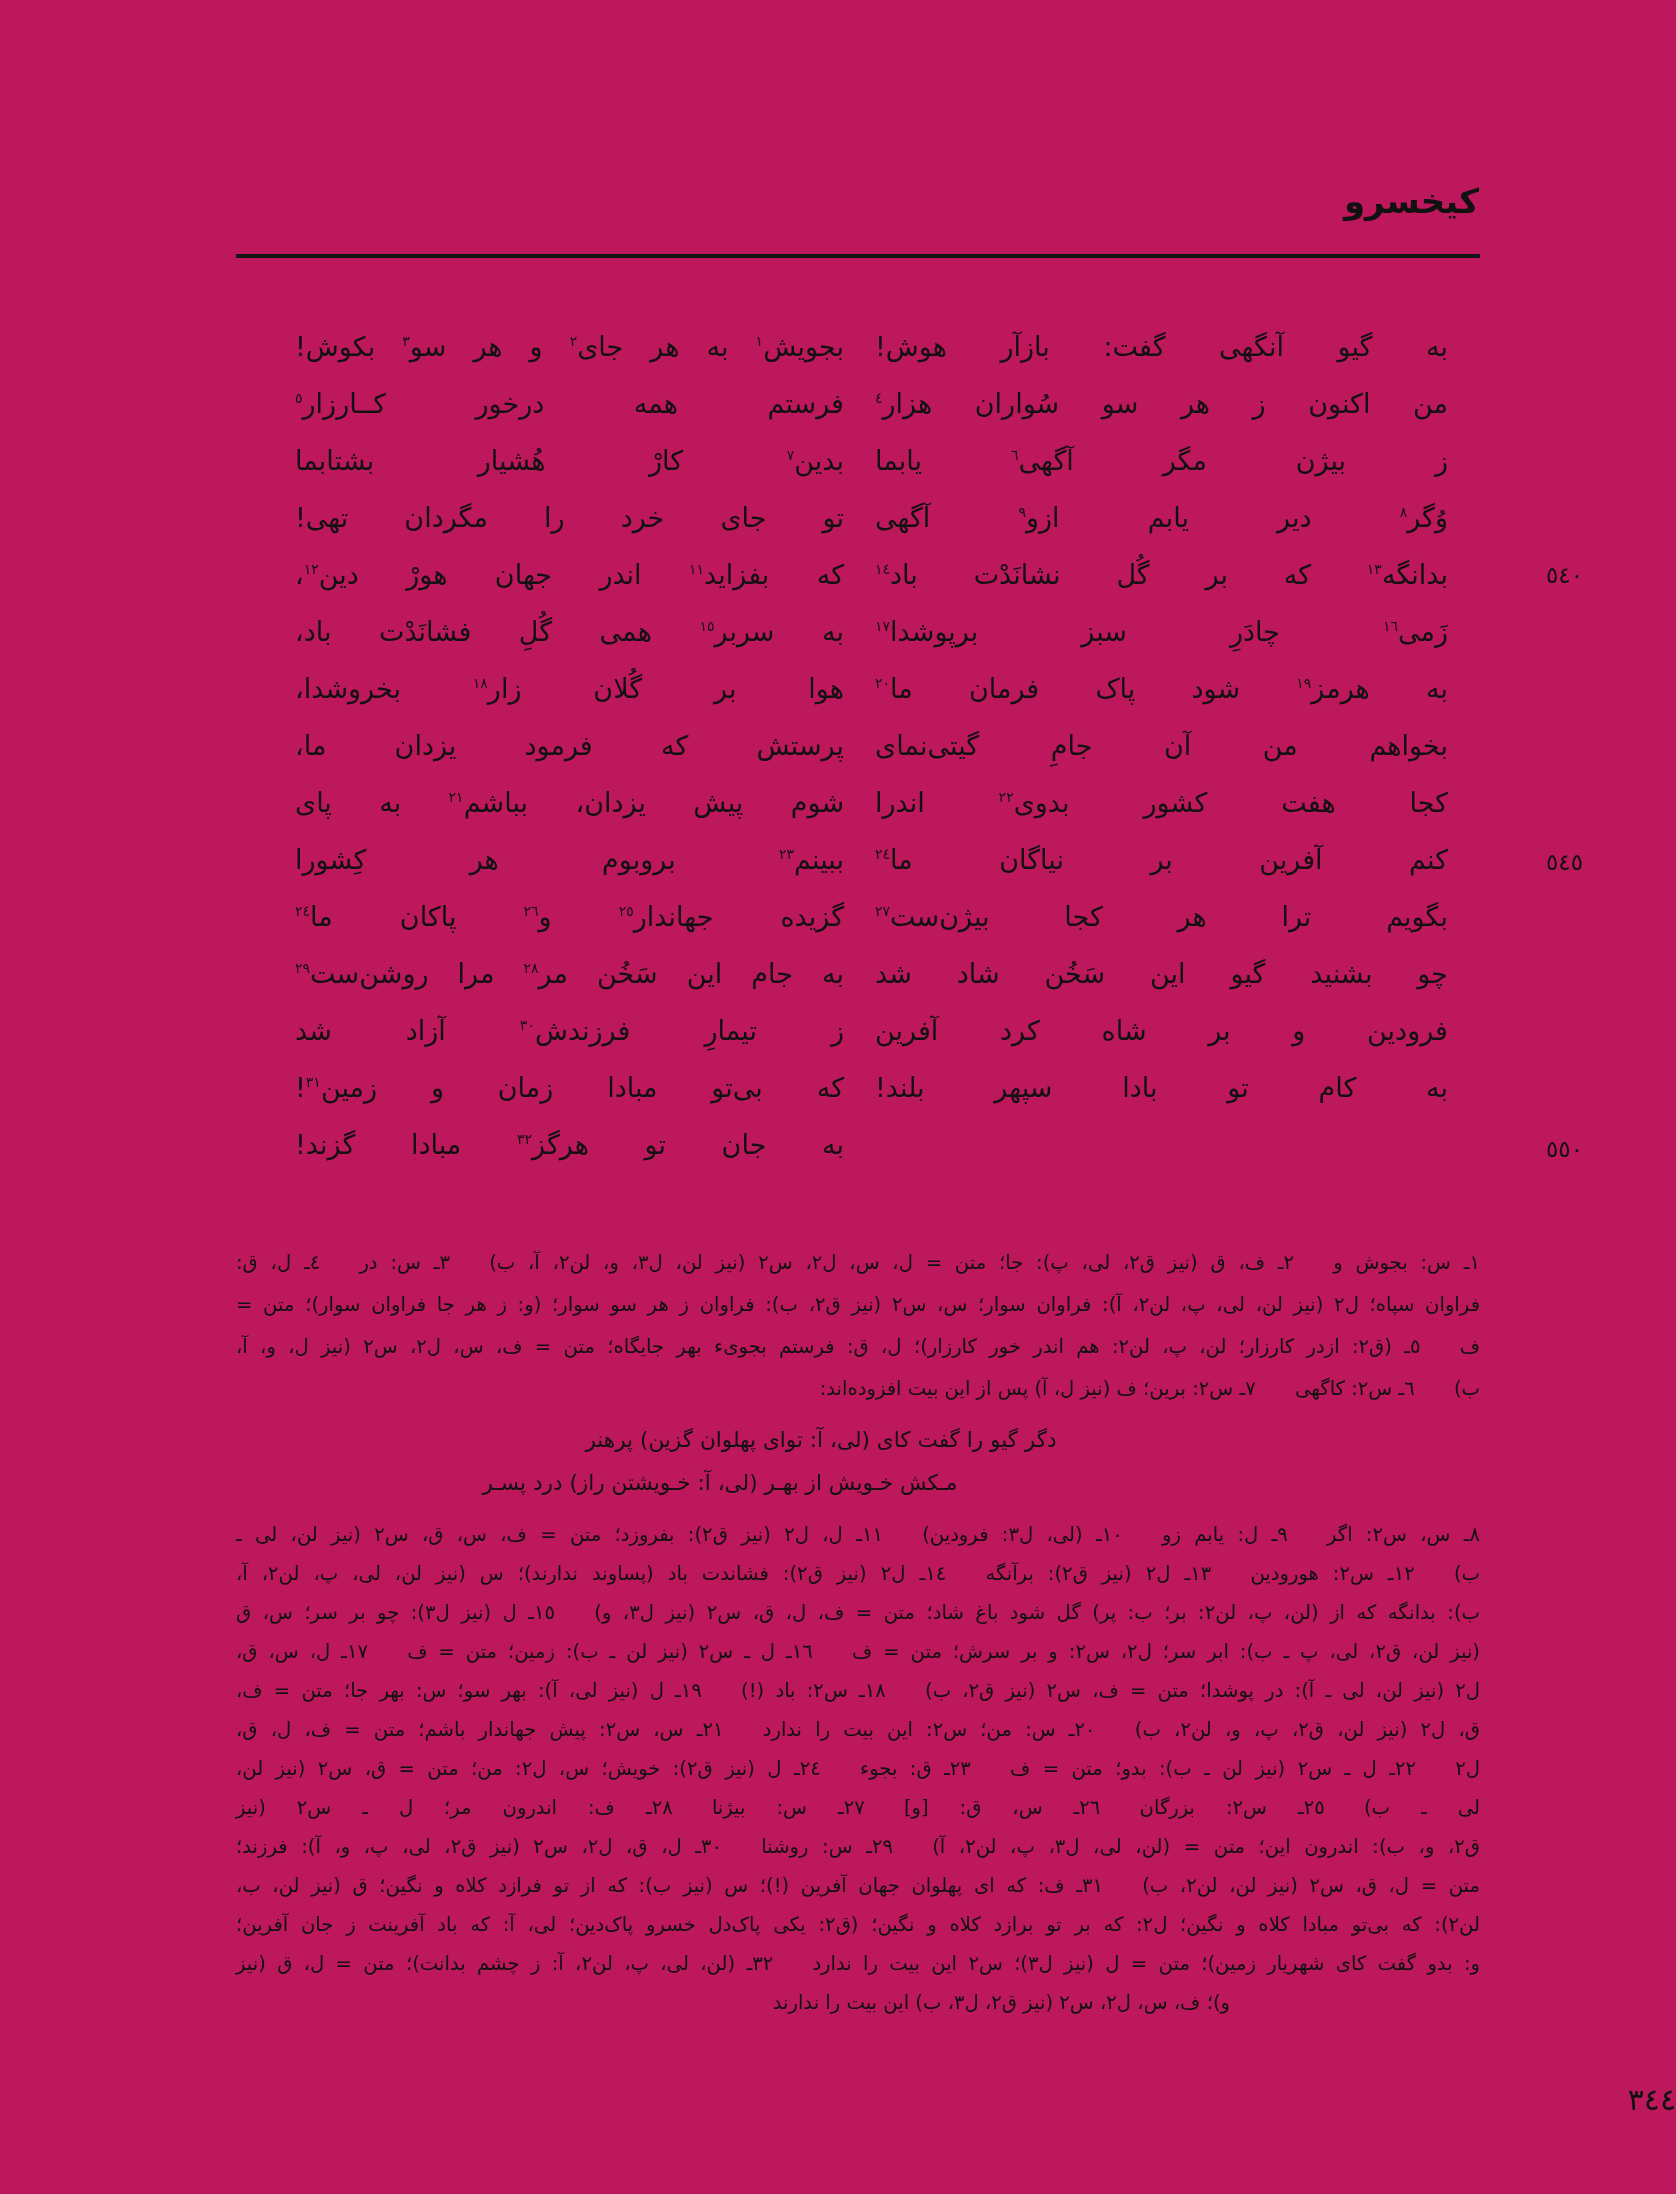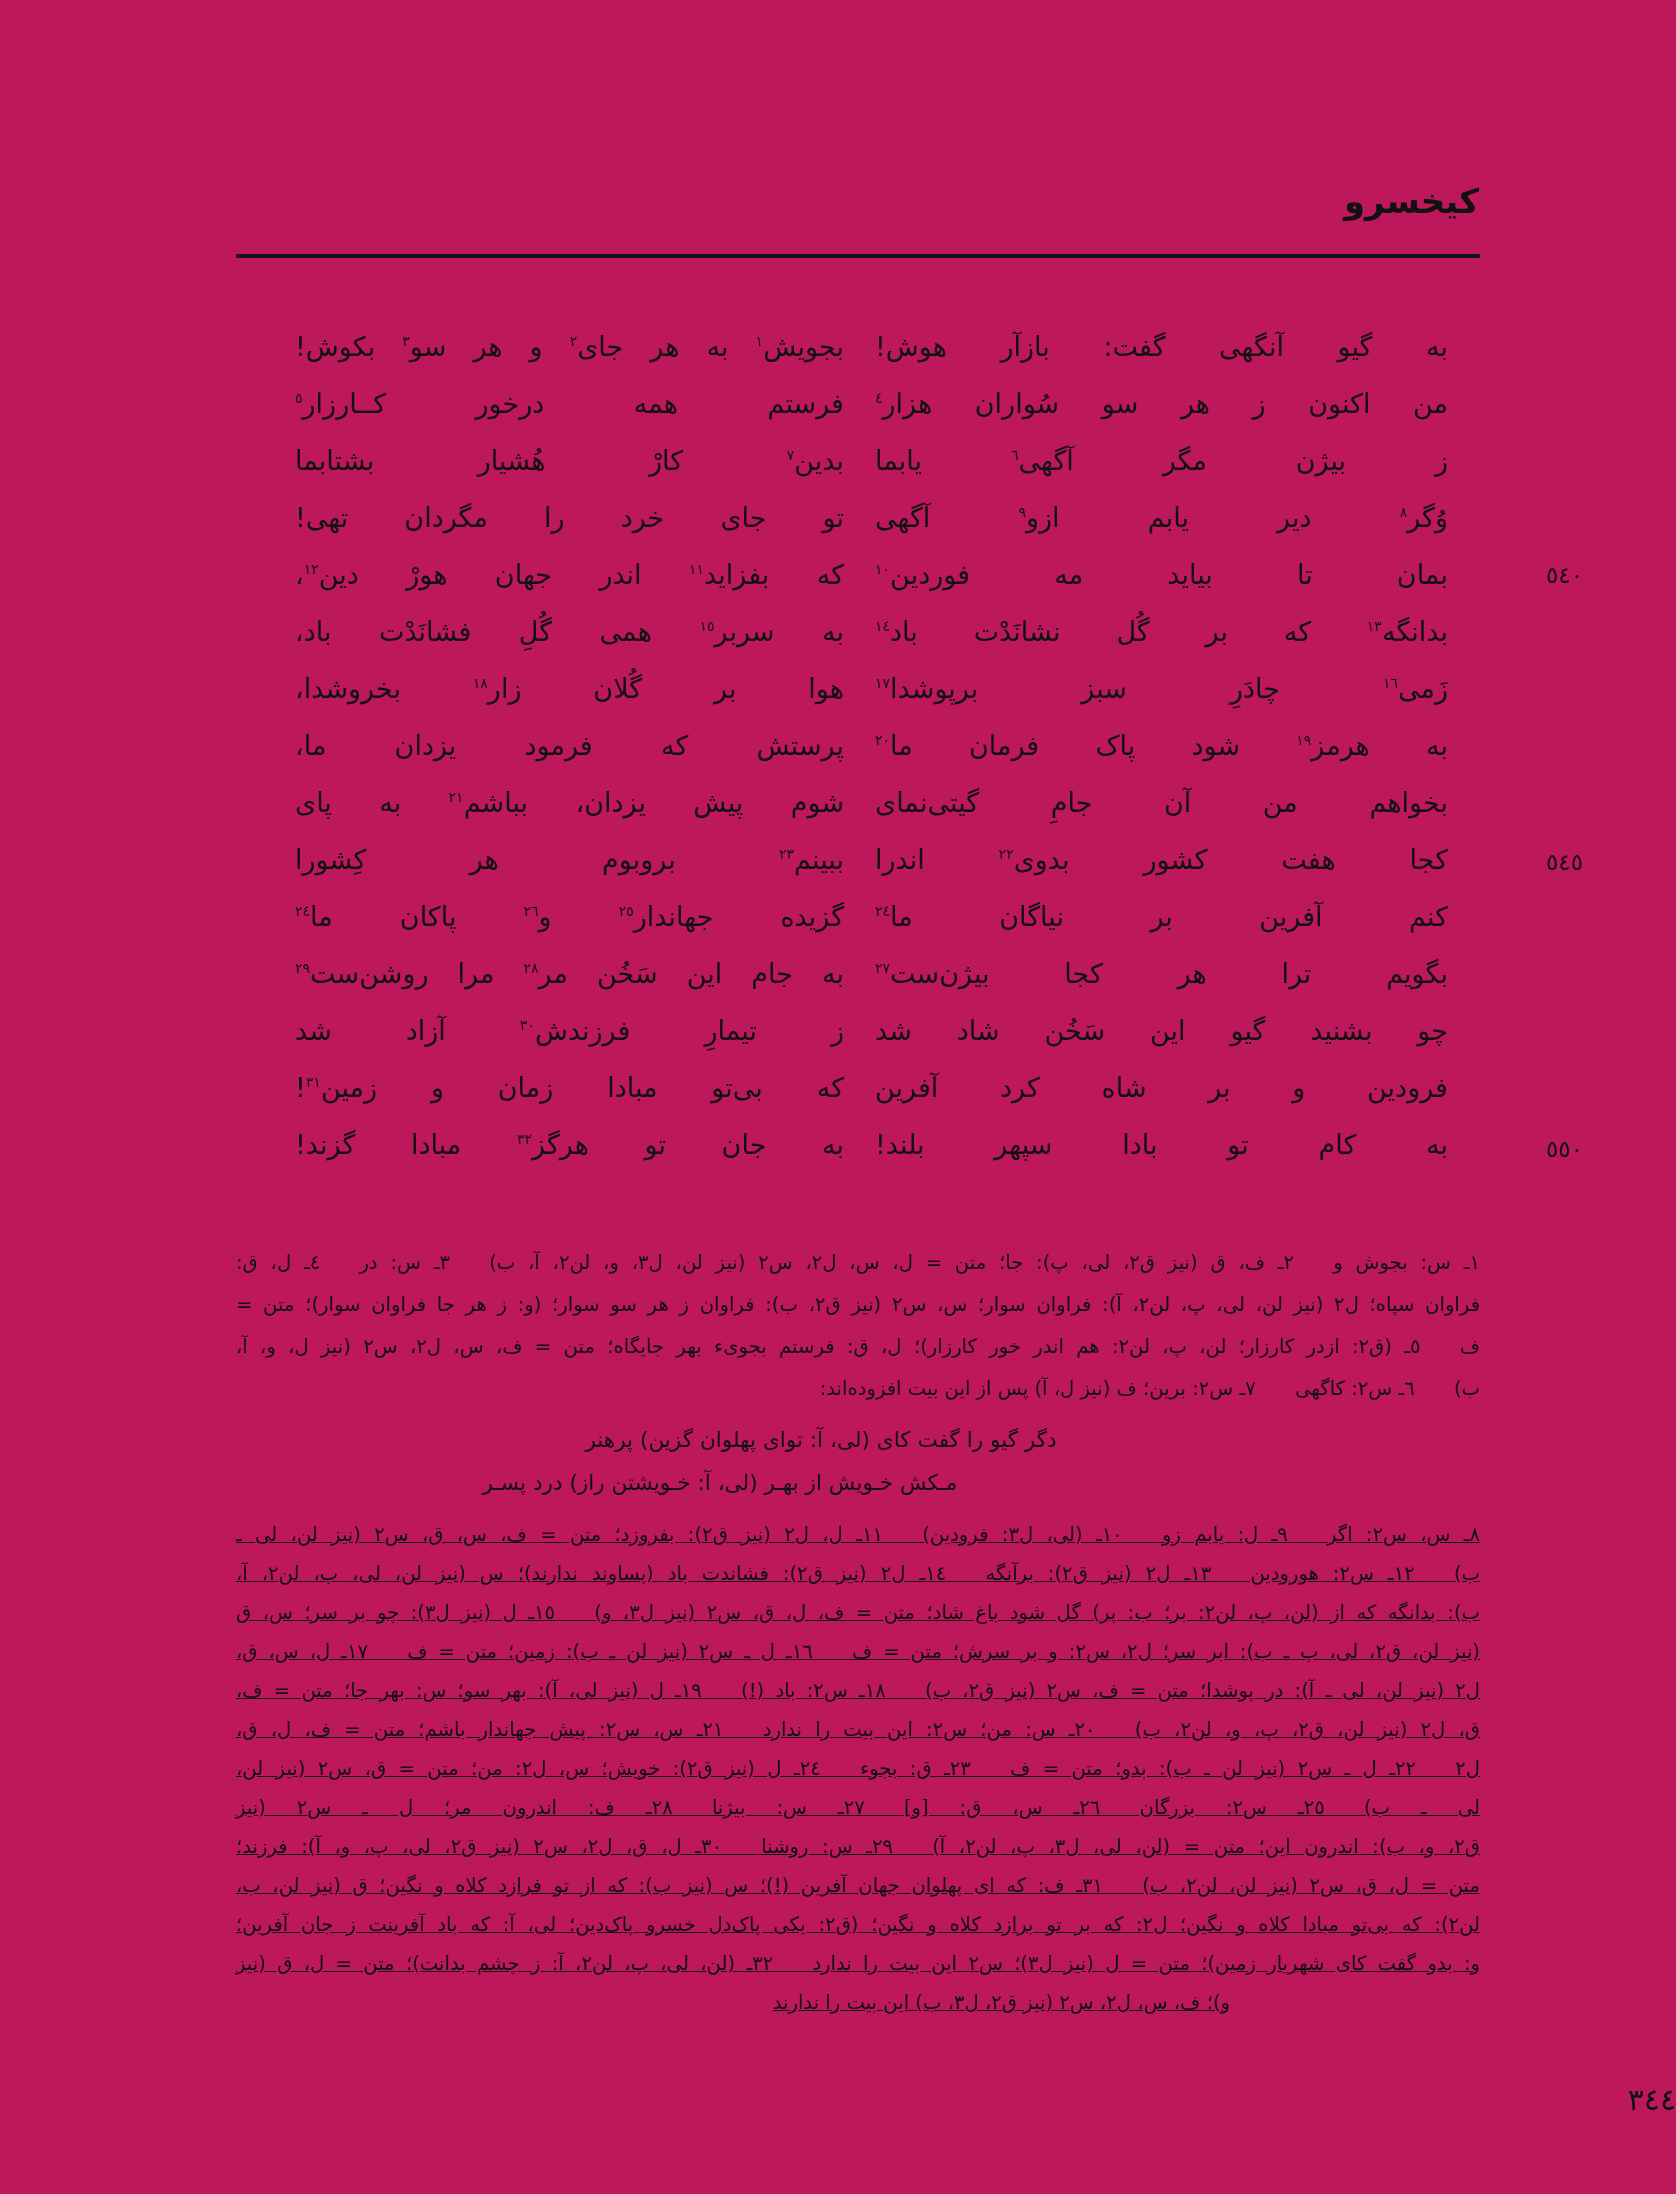--- a/index.html
+++ b/index.html
@@ -35,21 +35,21 @@
   .vnum.v1{top:547px;} .vnum.v2{top:834px;} .vnum.v3{top:1121px;}
   .apparatus{
     position:absolute;top:1242px;right:196px;width:1244px;
     font-size:19.6px;
   }
   .fn-line{
     height:42px;line-height:42px;
     text-align:justify;text-align-last:justify;
   }
   .fn-line.partial{text-align-last:right;}
-  .fn2 .fn-line{height:39px;line-height:39px;text-decoration:underline;}
+  .fn2 .fn-line{height:39px;line-height:39px;}
   .fn-line.indent{padding-right:250px;}
   .quote-block{margin:8px 0 10.8px;}
   .quote{
     height:43px;line-height:43px;font-size:21.6px;
     text-align:center;
   }
   .quote.q1{transform:translateX(-37px);}
   .quote.q2{transform:translateX(-138px);}
   .page-number{
     position:absolute;top:2082px;left:0;width:100%;
@@ -66,21 +66,20 @@
 
   <div class="vnum v1">٥٤٠</div>
   <div class="vnum v2">٥٤٥</div>
   <div class="vnum v3">٥٥٠</div>
 
   <div class="col col-first">
     <div class="hemi">به گیو آنگهی گفت: بازآر هوش!</div>
     <div class="hemi">من اکنون ز هر سو سُواران هزار<sup>٤</sup></div>
     <div class="hemi">ز بیژن مگر آگهی<sup>٦</sup> یابما</div>
     <div class="hemi">وُگر<sup>٨</sup> دیر یابم ازو<sup>٩</sup> آگهی</div>
-    <div class="hemi">بمان تا بیاید مه فوردین<sup>١٠</sup></div>
     <div class="hemi">بدانگه<sup>١٣</sup> که بر گُل نشانَدْت باد<sup>١٤</sup></div>
     <div class="hemi">زَمی<sup>١٦</sup> چادَرِ سبز برپوشدا<sup>١٧</sup></div>
     <div class="hemi">به هرمز<sup>١٩</sup> شود پاک فرمان ما<sup>٢٠</sup></div>
     <div class="hemi">بخواهم من آن جامِ گیتی‌نمای</div>
     <div class="hemi">کجا هفت کشور بدوی<sup>٢٢</sup> اندرا</div>
     <div class="hemi">کنم آفرین بر نیاگان ما<sup>٢٤</sup></div>
     <div class="hemi">بگویم ترا هر کجا بیژن‌ست<sup>٢٧</sup></div>
     <div class="hemi">چو بشنید گیو این سَخُن شاد شد</div>
     <div class="hemi">فرودین و بر شاه کرد آفرین</div>
     <div class="hemi">به کام تو بادا سپهر بلند!</div>

